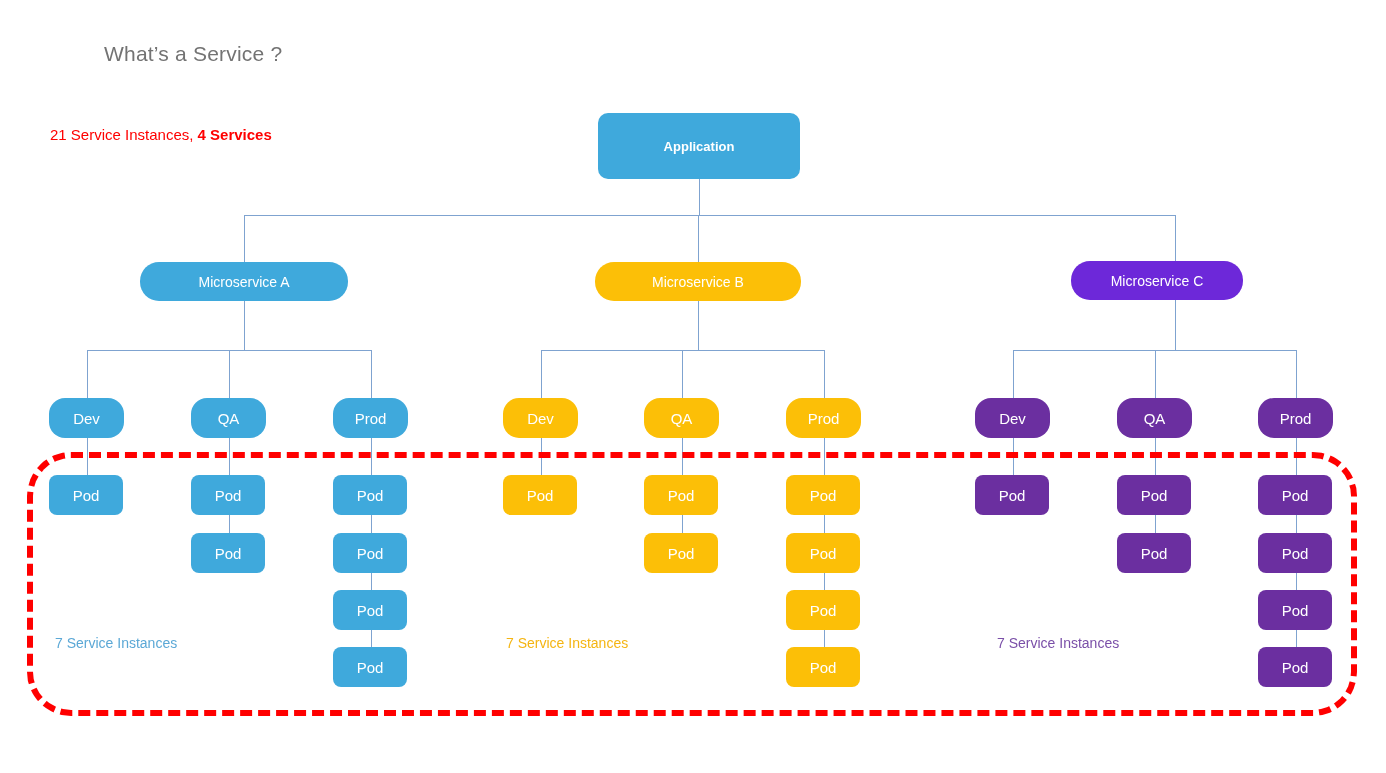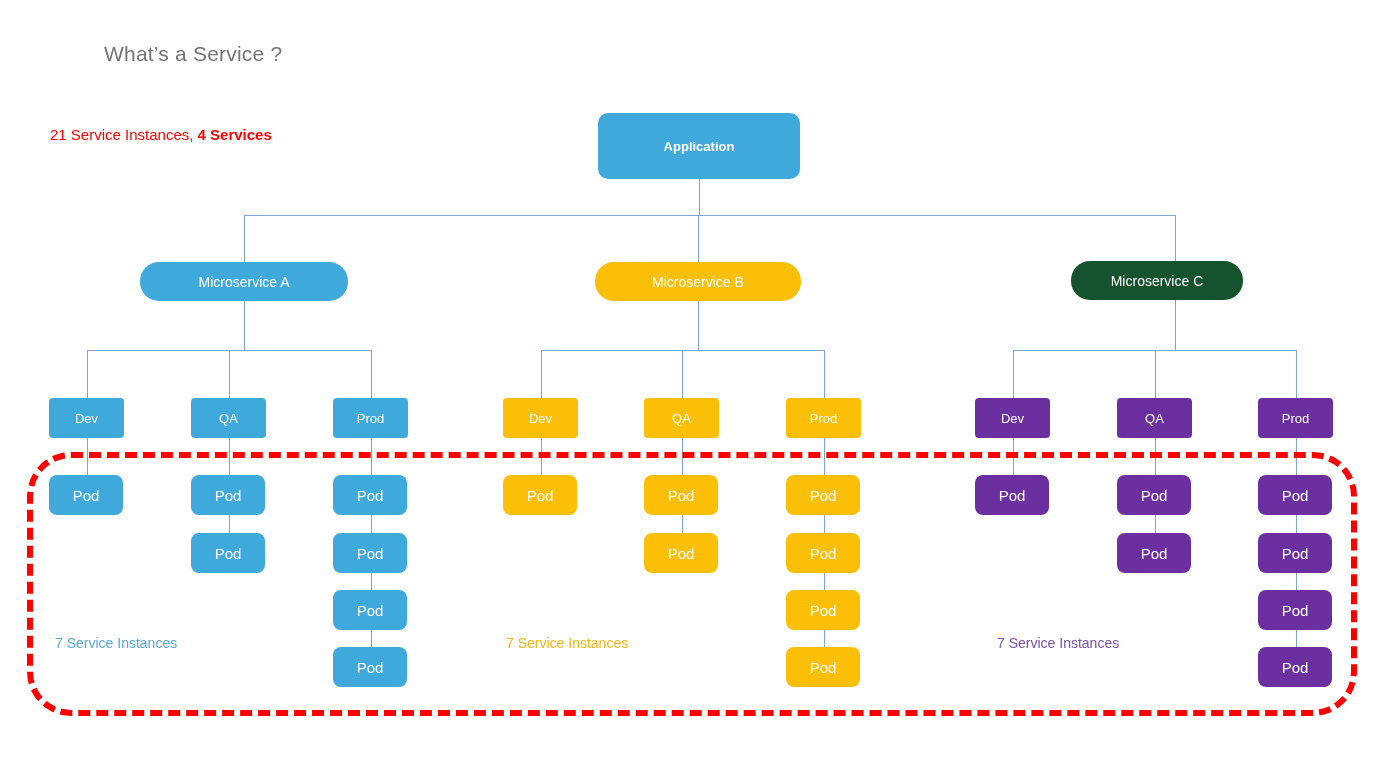--- a/index.html
+++ b/index.html
@@ -68,22 +68,22 @@
   .node.app {
     border-radius: 10px;
     font-size: 13px;
     font-weight: bold;
   }
   .node.svc {
     border-radius: 19px;
     font-size: 14px;
   }
   .node.env {
-    border-radius: 4px;
-    font-size: 13px;
+    border-radius: 16px;
+    font-size: 15px;
   }
   .node.pod {
     border-radius: 8px;
     font-size: 15px;
   }
 
   
   #highlight {
     position: absolute;
     left: 27px;
@@ -199,21 +199,21 @@
       </div>
       <div class="line v pale" style="left: 823.5px; top: 573px; height: 17px;"></div>
       <div class="node pod" style="left: 786px; top: 590px; width: 74px; height: 40px; background: rgb(252, 191, 7);">
         <span>Pod</span>
       </div>
       <div class="line v pale" style="left: 823.5px; top: 630px; height: 17px;"></div>
       <div class="node pod" style="left: 786px; top: 647px; width: 74px; height: 40px; background: rgb(252, 191, 7);">
         <span>Pod</span>
       </div>
       <div class="line v pale" style="left: 1175px; top: 215px; height: 46px;"></div>
-      <div class="node svc" style="left: 1071px; top: 261px; width: 172px; height: 39px; background: #14532d;">
+      <div class="node svc" style="left: 1071px; top: 261px; width: 172px; height: 39px; background: #6d28d9;">
         <span>Microservice C</span>
       </div>
       <div class="line v pale" style="left: 1175px; top: 300px; height: 50px;"></div>
       <div class="line h pale" style="left: 1012.5px; top: 350px; width: 283px;"></div>
       <div class="line v pale" style="left: 1012.5px; top: 350px; height: 48px;"></div>
       <div class="node env" style="left: 975px; top: 398px; width: 75px; height: 40px; background: rgb(107, 47, 160);">
         <span>Dev</span>
       </div>
       <div class="line v pale" style="left: 1012.5px; top: 438px; height: 37px;"></div>
       <div class="node pod" style="left: 975px; top: 475px; width: 74px; height: 40px; background: rgb(107, 47, 160);">

